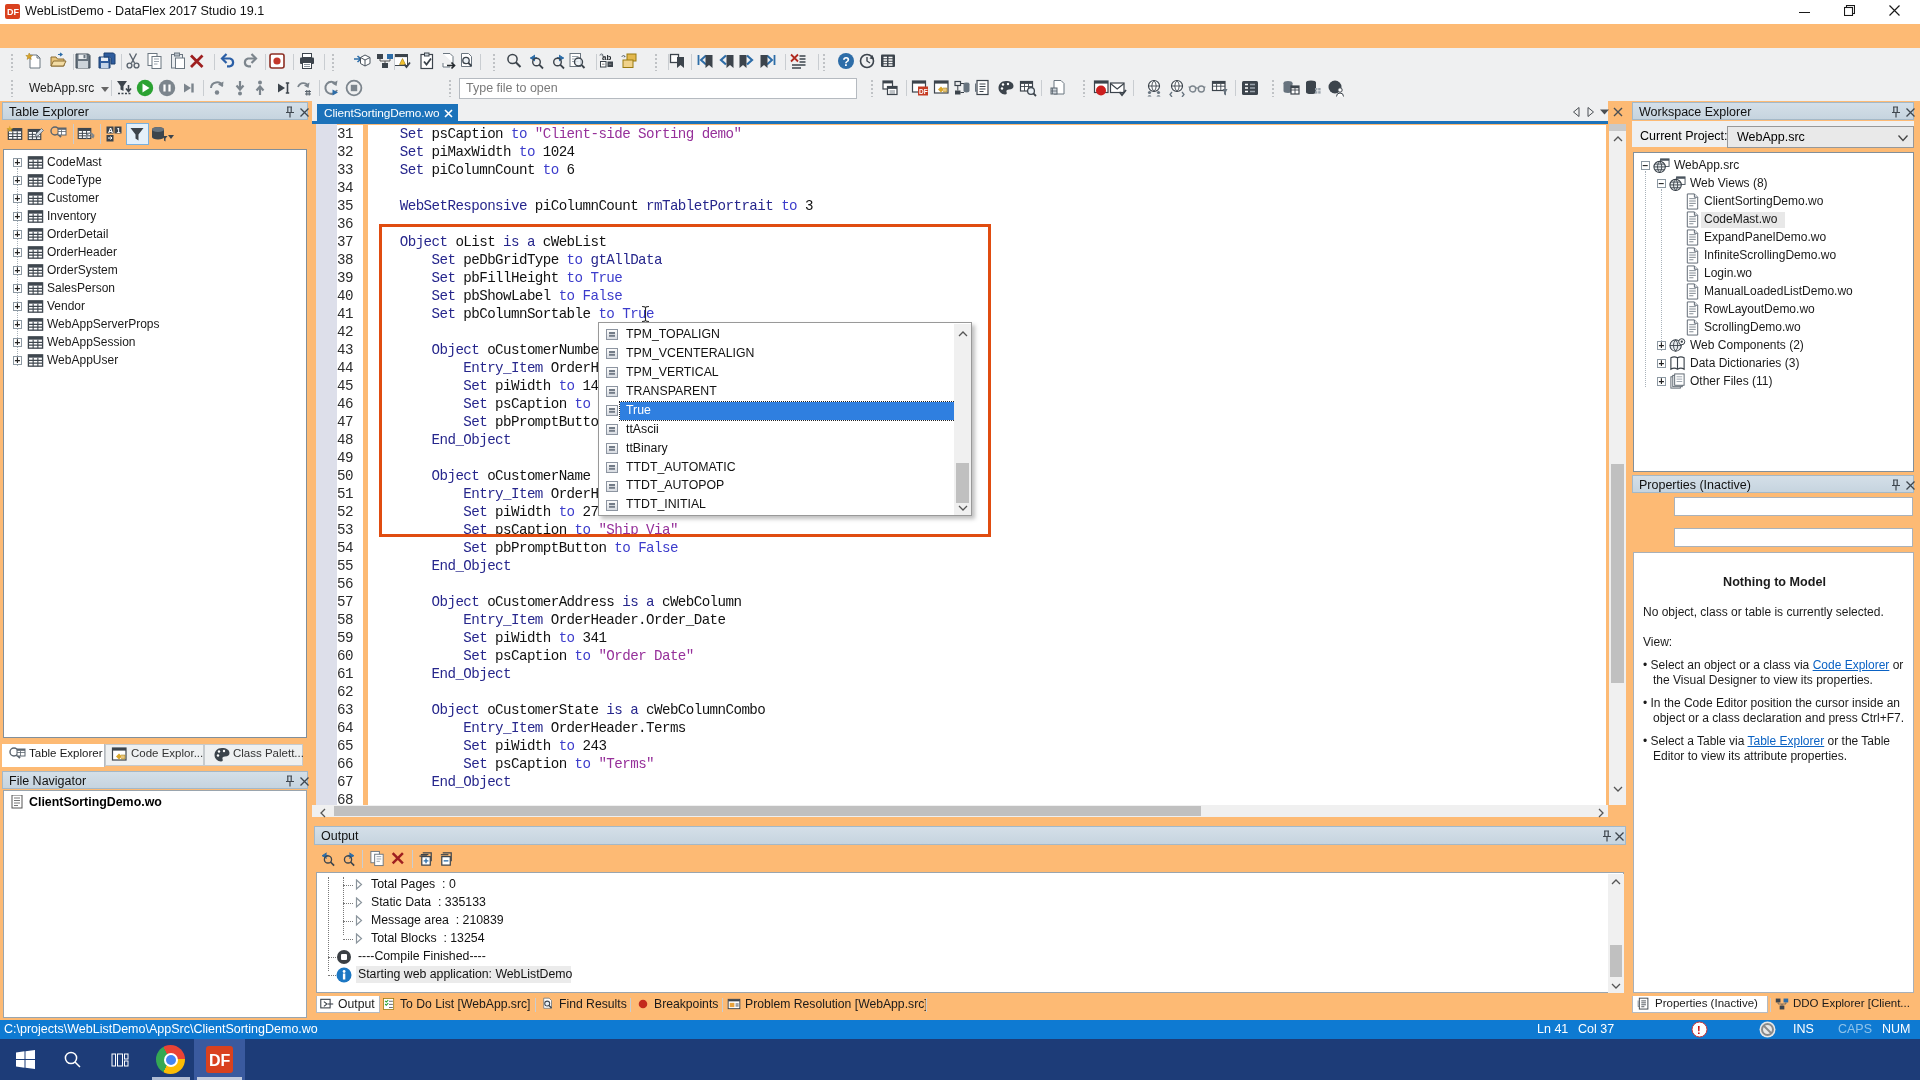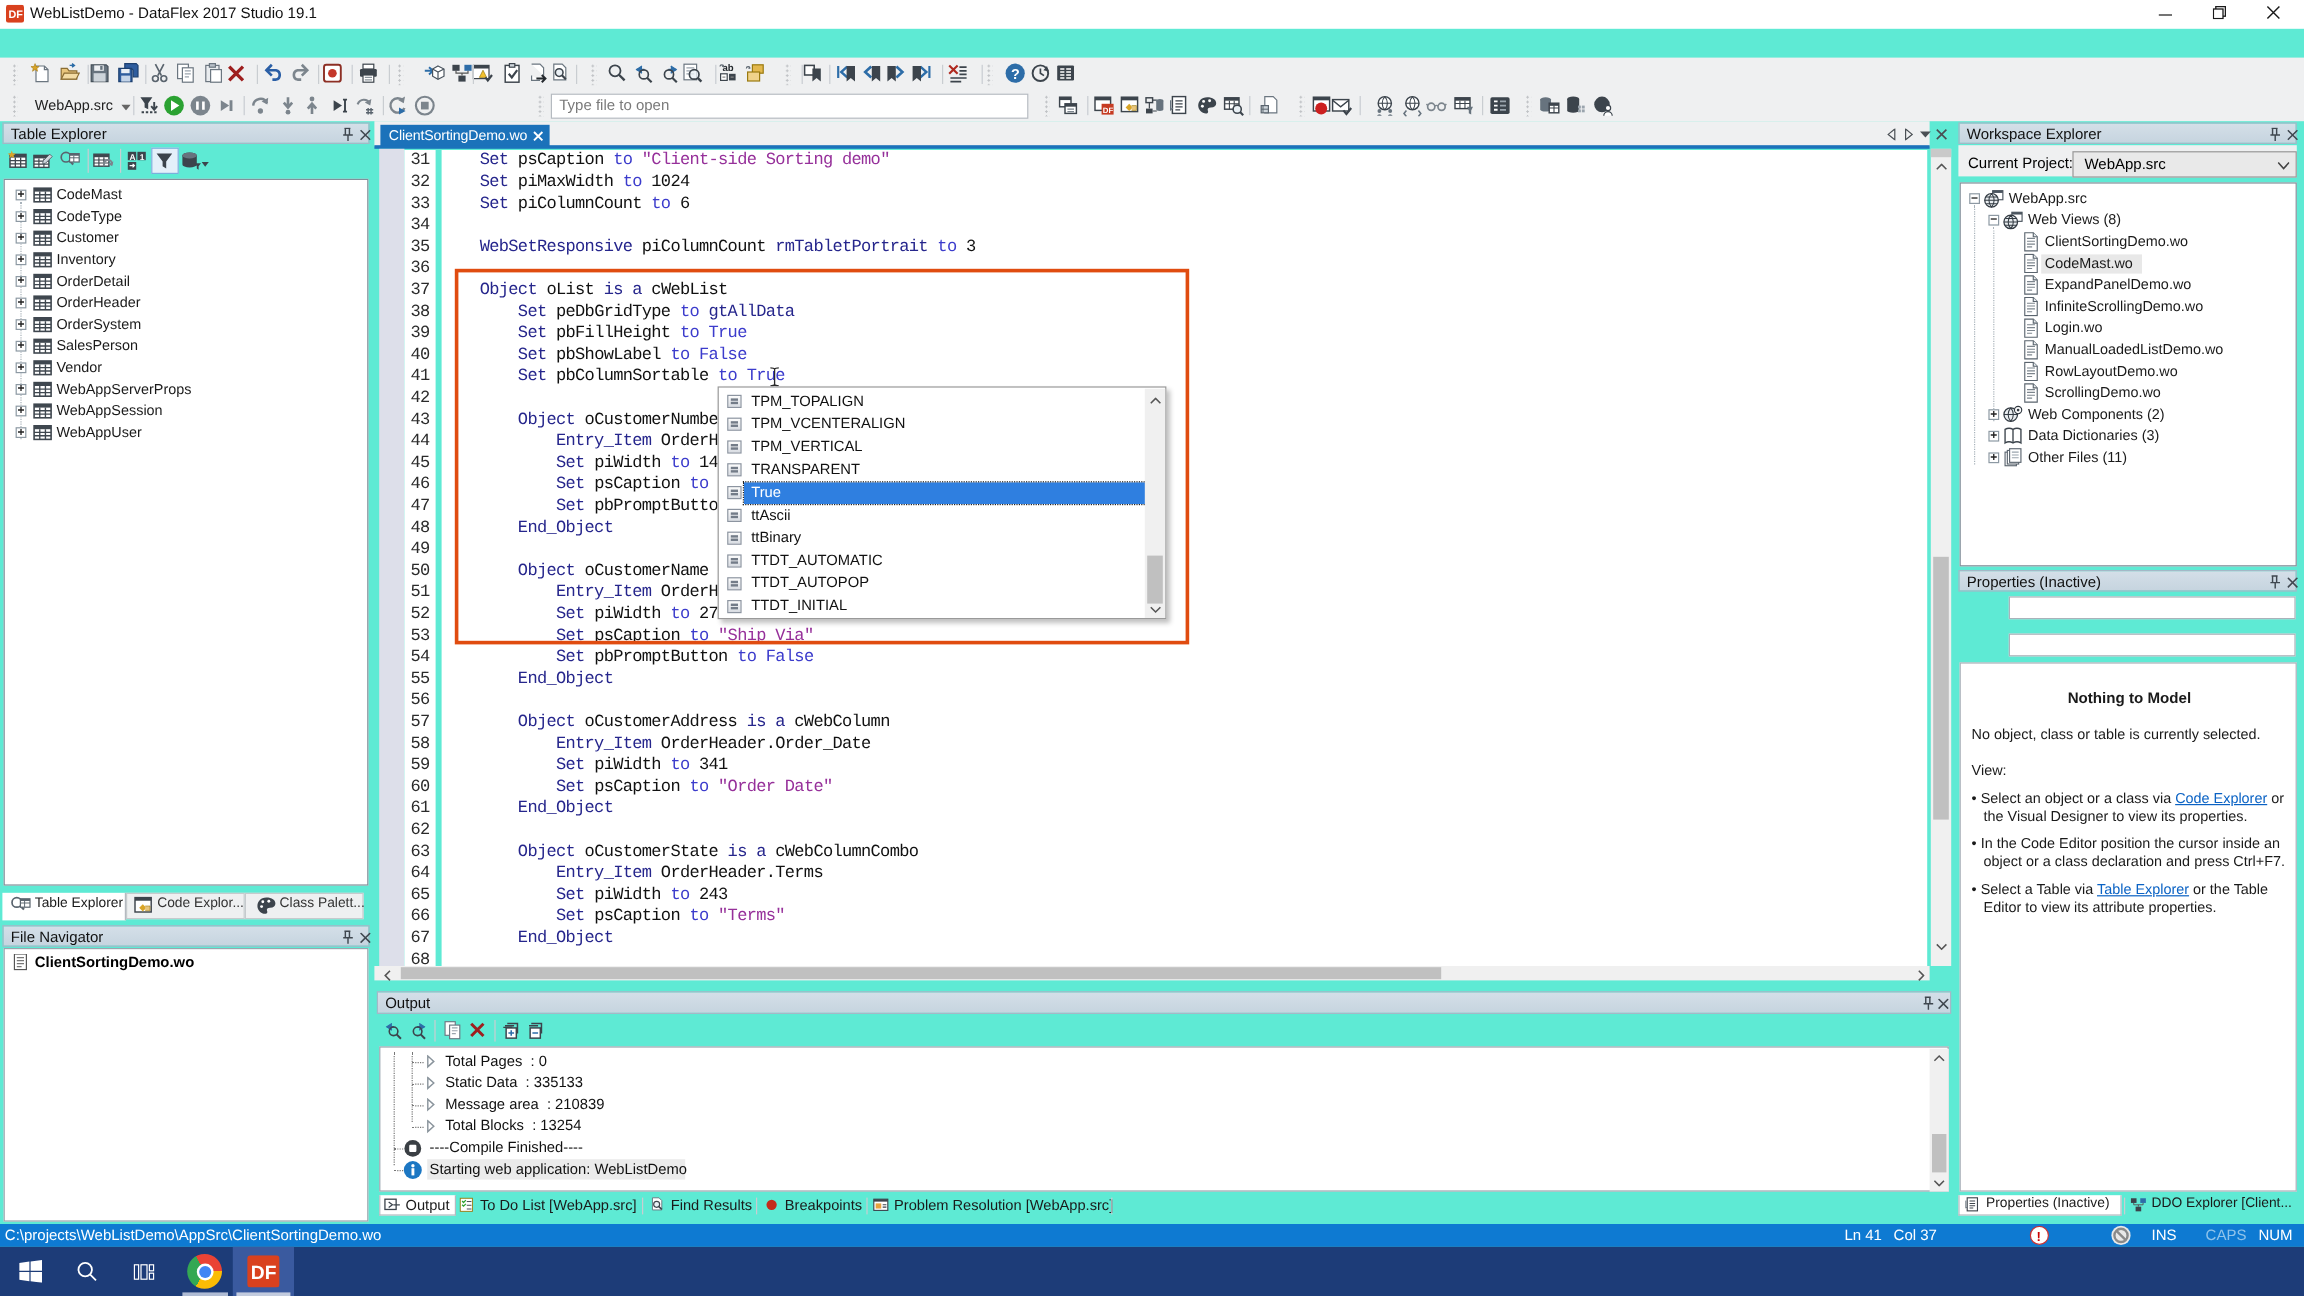--- a/index.html
+++ b/index.html
@@ -1,37 +1,37 @@
 <!DOCTYPE html>
 <html><head><meta charset="utf-8"><style>
 *{margin:0;padding:0;box-sizing:border-box}
 html,body{width:1920px;height:1080px;overflow:hidden;font-family:"Liberation Sans",sans-serif;background:#f0f0f0}
 .abs{position:absolute}
-#stage{position:relative;width:1920px;height:1080px;background:#5eead4}
+#stage{position:relative;width:1920px;height:1080px;background:#fdba74}
 
 #title{left:0;top:0;width:1920px;height:24px;background:#fff;font-size:12.6px;color:#111}
 #title .txt{left:25px;top:4px}
 #menu{left:0;top:24px;width:1920px;height:24px;background:#f0f1f2;font-size:13px;color:#1a1a1a}
 #menu span{position:absolute;top:4px}
 .grip{position:absolute;width:5px;background-image:radial-gradient(#bfc2c5 1px,transparent 1.1px);background-size:4px 4px}
 .tsep{position:absolute;width:1px;background:#c9cdd1}
 #tb1{left:0;top:48px;width:1920px;height:27px;background:#eff0f1}
 #tb2{left:0;top:75px;width:1920px;height:26px;background:#eff0f1}
 
 .phead{position:absolute;background:linear-gradient(#d4dfe8,#c6d4df);border:1px solid #a4b8c7;font-size:12.5px;color:#111}
 .phead .t{position:absolute;left:6px;top:2px}
 .white{position:absolute;background:#fff;border:1px solid #828f9a}
 
 .trow{position:absolute;white-space:nowrap;font-size:12px;color:#1a1a1a}
 .exp{position:absolute;width:9px;height:9px;border:1px solid #8d99a3;background:#fff;font-size:10px;line-height:7px;text-align:center;color:#222;font-weight:bold}
 
 #edtab{left:317px;top:104px;width:141px;height:18px;background:#1b72ba;color:#fff;font-size:11.8px;letter-spacing:-0.1px}
 #edline{left:312px;top:121px;width:1296px;height:3px;background:#1b72ba}
 #gutter{left:316px;top:124px;width:21px;height:681px;background:#dddfea}
-#lnums{left:337px;top:125px;width:26px;height:681px;background:#fff;font-family:"Liberation Mono",monospace;font-size:14.2px;letter-spacing:-0.57px;line-height:18px;text-align:center;color:#2b2b2b;white-space:pre}
+#lnums{left:337px;top:125px;width:26px;height:681px;background:#fff;font-family:"Liberation Mono",monospace;font-size:14.2px;letter-spacing:-0.57px;line-height:18px;text-align:left;color:#2b2b2b;white-space:pre}
 #code{left:368px;top:125px;width:1238px;height:681px;background:#fff;font-family:"Liberation Mono",monospace;font-size:14.2px;letter-spacing:-0.57px;line-height:18px;white-space:pre;color:#111}
 .kw{color:#26268c}
 .kb{color:#3c3ccc}
 .st{color:#96309a}
 #orect{left:379px;top:224px;width:612px;height:313px;border:3px solid #e04c10}
 
 #pop{left:598px;top:322px;width:374px;height:194px;background:#fff;border:1px solid #999;box-shadow:3px 3px 4px rgba(0,0,0,.25);font-size:12.3px;color:#111}
 .pi{position:absolute;left:27px;white-space:nowrap}
 .picon{position:absolute;left:7px;width:12px;height:11px;border:1px solid #8c94a0;background:linear-gradient(#fcfcfc,#d8dce2)}
 .picon:after{content:"";position:absolute;left:2px;top:2px;width:6px;height:1.6px;background:#737c88;box-shadow:0 2.8px 0 #737c88}

